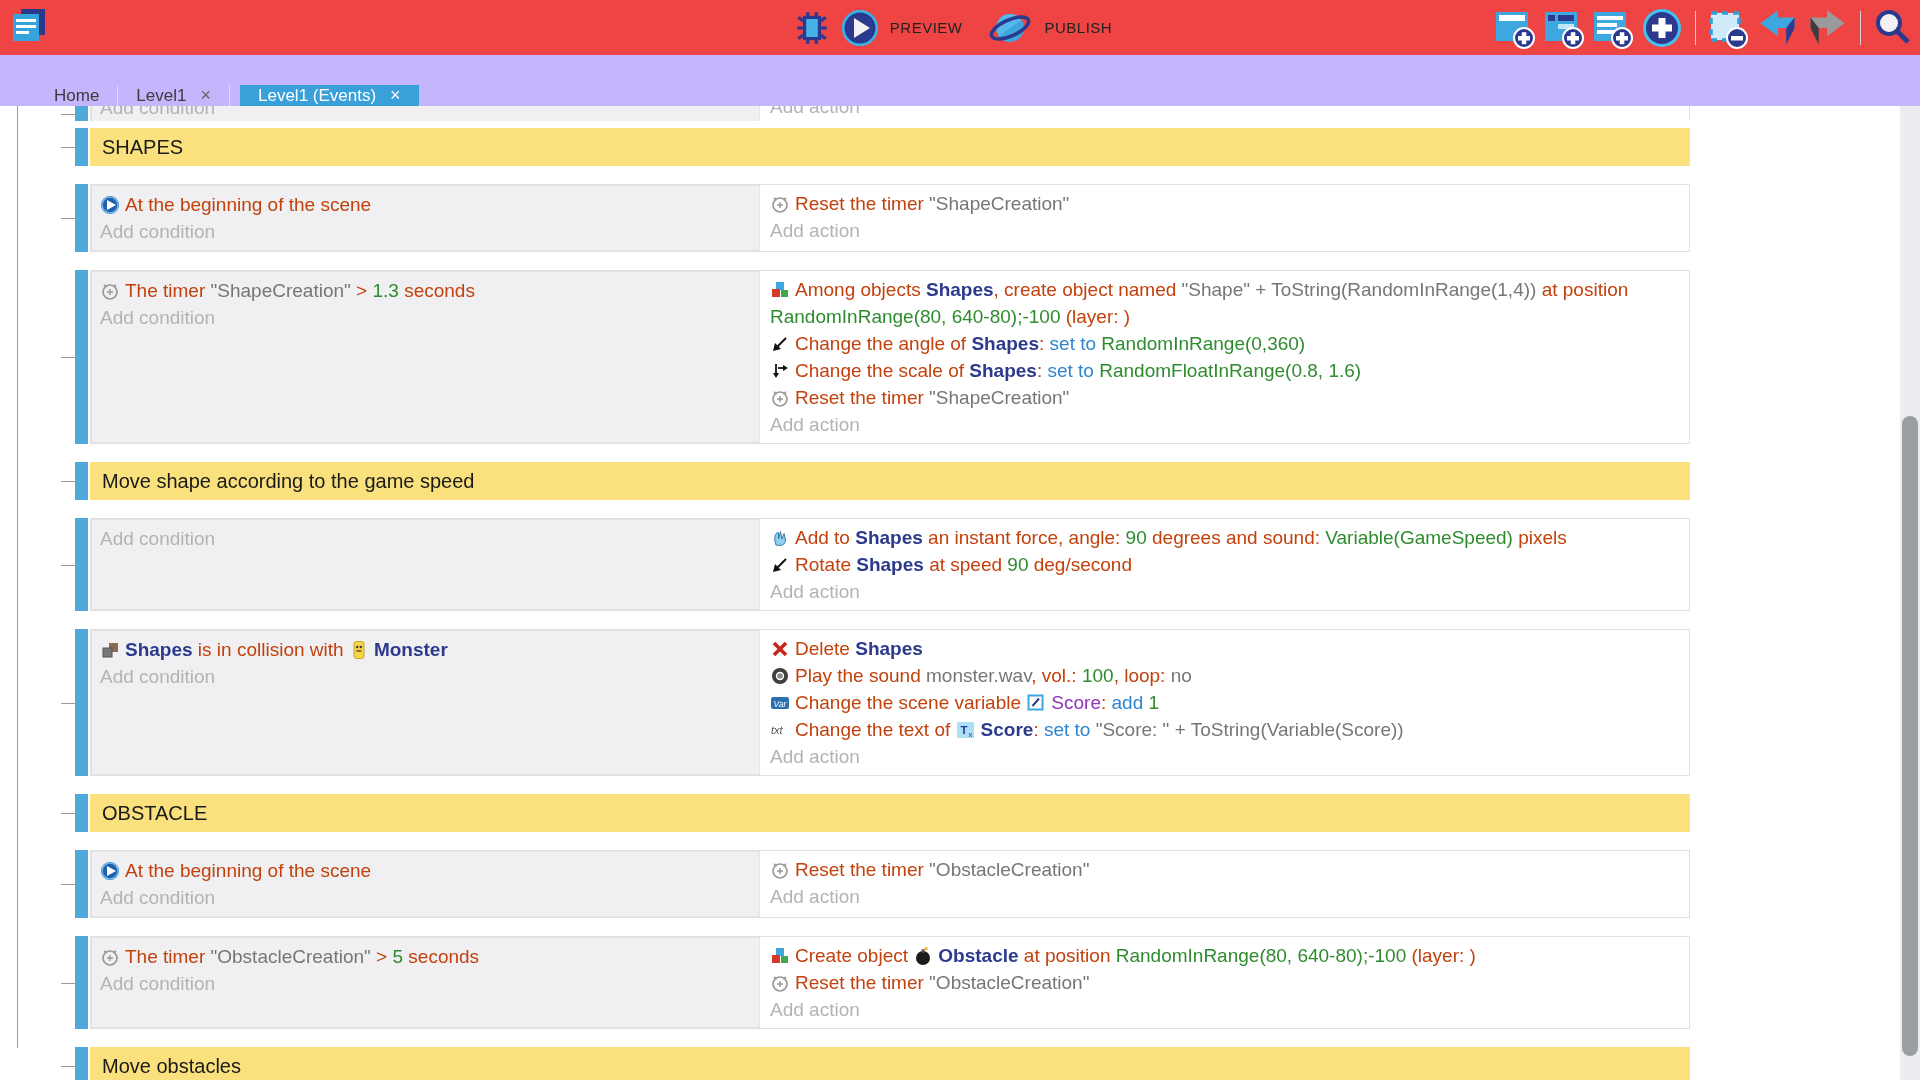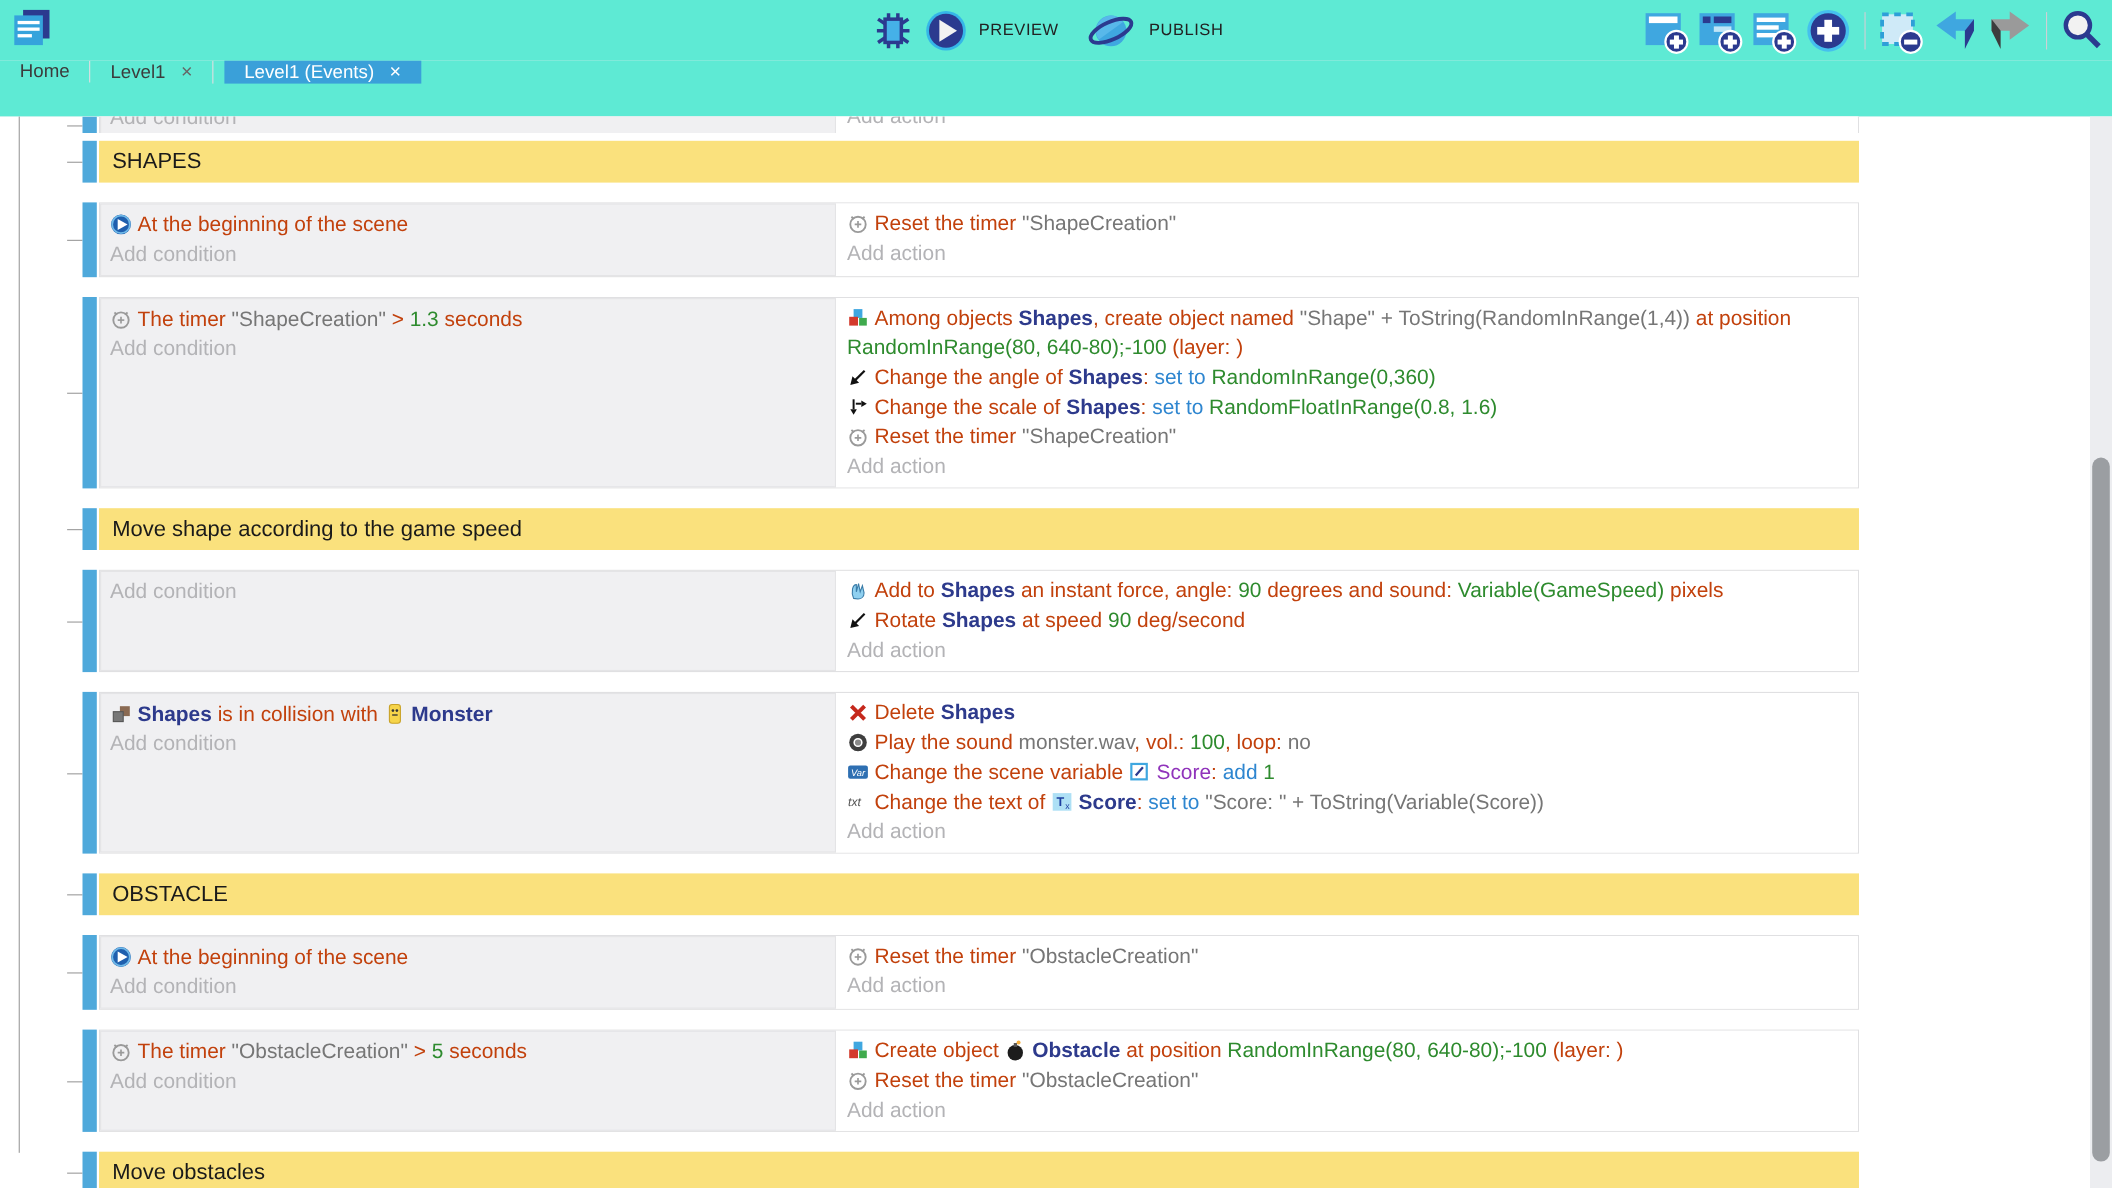--- a/index.html
+++ b/index.html
@@ -1,31 +1,31 @@
 <!DOCTYPE html>
 <html><head>
 <meta charset="utf-8">
 <style>
   * { margin:0; padding:0; box-sizing:border-box; }
   html,body { width:1920px; height:1080px; overflow:hidden; background:#e9eaee;
     font-family:"Liberation Sans","DejaVu Sans",sans-serif; }
 
   
-  .toolbar { position:relative; height:55px; background:#5eead4; }
+  .toolbar { position:relative; height:55px; background:#ef4444; }
   .tb-left { position:absolute; left:10px; top:6px; }
   .tb-center { position:absolute; left:0; right:0; top:0; height:55px;
     display:flex; align-items:center; justify-content:center; gap:10px; }
   .tb-right { position:absolute; right:6px; top:0; height:55px;
     display:flex; align-items:center; gap:5px; }
   .tb-label { font-size:15px; color:#222; letter-spacing:.5px; margin-right:14px; }
   .tbtn { display:inline-flex; align-items:center; justify-content:center; cursor:default; }
   .tb-sep { width:1px; height:34px; background:#cfd0d4; margin:0 6px; }
 
   
-  .tabbar { height:51px; background:#5eead4; display:flex; align-items:flex-start; }
+  .tabbar { height:51px; background:#c4b5fd; display:flex; align-items:flex-end;padding-left:36px; }
   .tab { display:flex; align-items:center; gap:14px; padding:0 18px; font-size:17px;
     color:#3c3c3c; border-right:1px solid #dedee1; }
   .tab .x { color:#666; font-size:18px; }
   .tab.active { background:#3aa0d9; color:#fff; margin-left:10px; border-right:none; }
   .tab.active .x { color:#fff; }
 
   
   .sheet { position:relative; height:974px; background:#fff; }
   .vline { position:absolute; left:17px; top:0; width:1px; height:942px; background:#9b9b9b; }
   .blocks { position:relative; width:1690px;padding-left:44px; }

